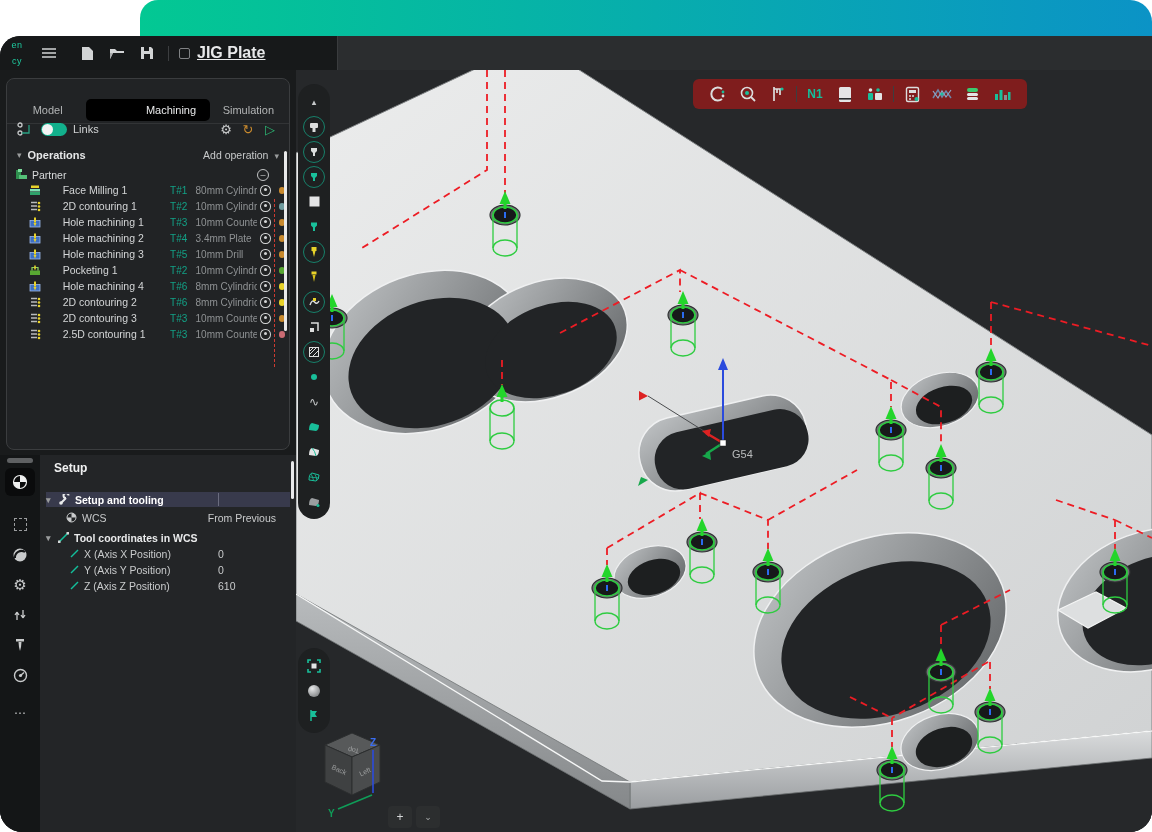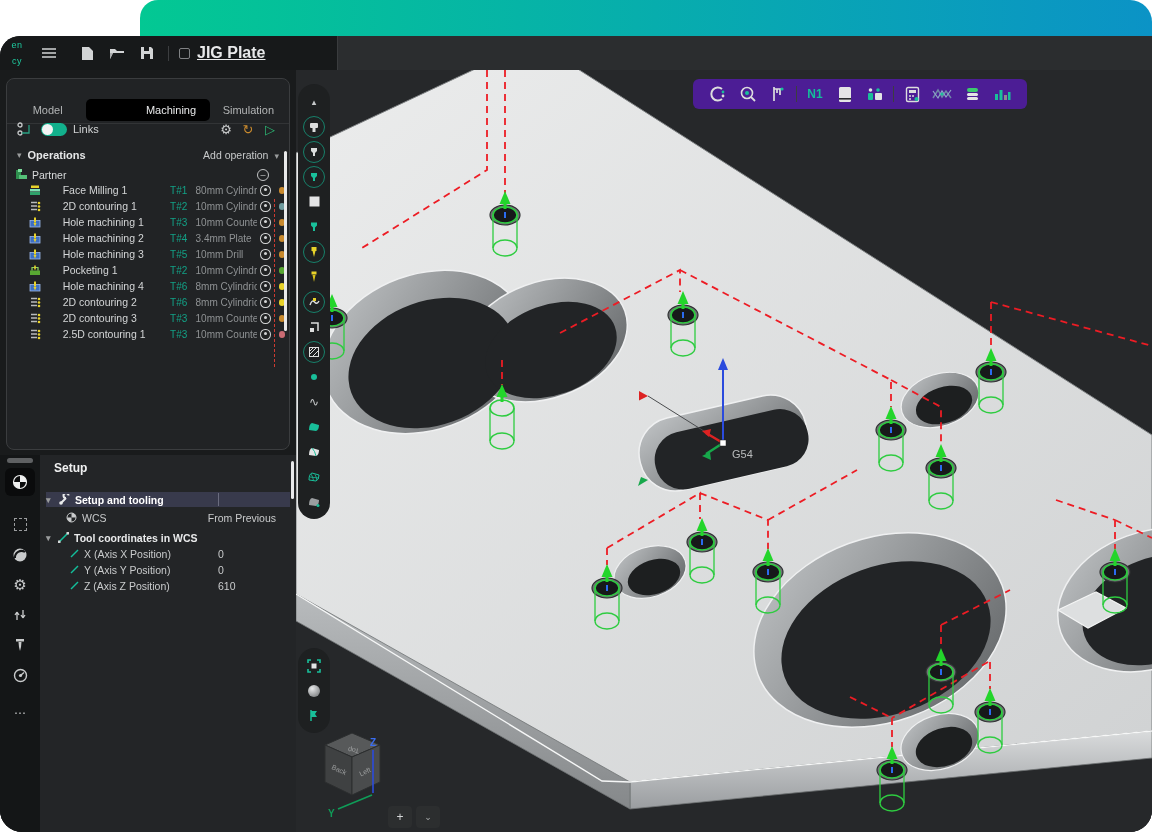--- a/index.html
+++ b/index.html
@@ -99,21 +99,21 @@
 
   .pill { position:absolute; width:32px; background:#1e2021; border-radius:16px;
           display:flex; flex-direction:column; align-items:center; padding:5px 0; }
   .pill1 { left:2px; top:14px; }
   .pill2 { left:2px; top:578px; }
   .pitem { width:26px; height:25px; display:flex; align-items:center; justify-content:center; cursor:pointer; }
   .circ { width:22px; height:22px; border:1px solid #17806a; border-radius:50%;
           display:flex; align-items:center; justify-content:center; }
   .glyph { color:#c6c8c9; font-size:12px; }
 
-  .tr-toolbar { position:absolute; left:397px; top:9px; height:30px; background:#4c1d95;
+  .tr-toolbar { position:absolute; left:397px; top:9px; height:30px; background:#7f1d1d;
                 border-radius:6px; display:flex; align-items:center; padding:0 10px; }
   .tr-ic { width:30px; height:26px; display:flex; align-items:center; justify-content:center; cursor:pointer; }
   .tr-sep { width:1px; height:16px; background:#3c3e40; margin:0 3px; }
   .nc { color:#13bf9b; font-weight:bold; font-size:12px; }
 
   .bb { position:absolute; height:22px; background:#2c2e2f; border-radius:4px; color:#d5d7d8;
         display:flex; align-items:center; justify-content:center; font-size:12px; cursor:pointer; }
   .bb.plus { left:92px; top:736px; width:24px; }
   .bb.caret { left:120px; top:736px; width:24px; font-size:9px; color:#a8aaab; }
   .bb.gcs { left:148px; top:768px; width:92px; font-size:11px; gap:6px; }

